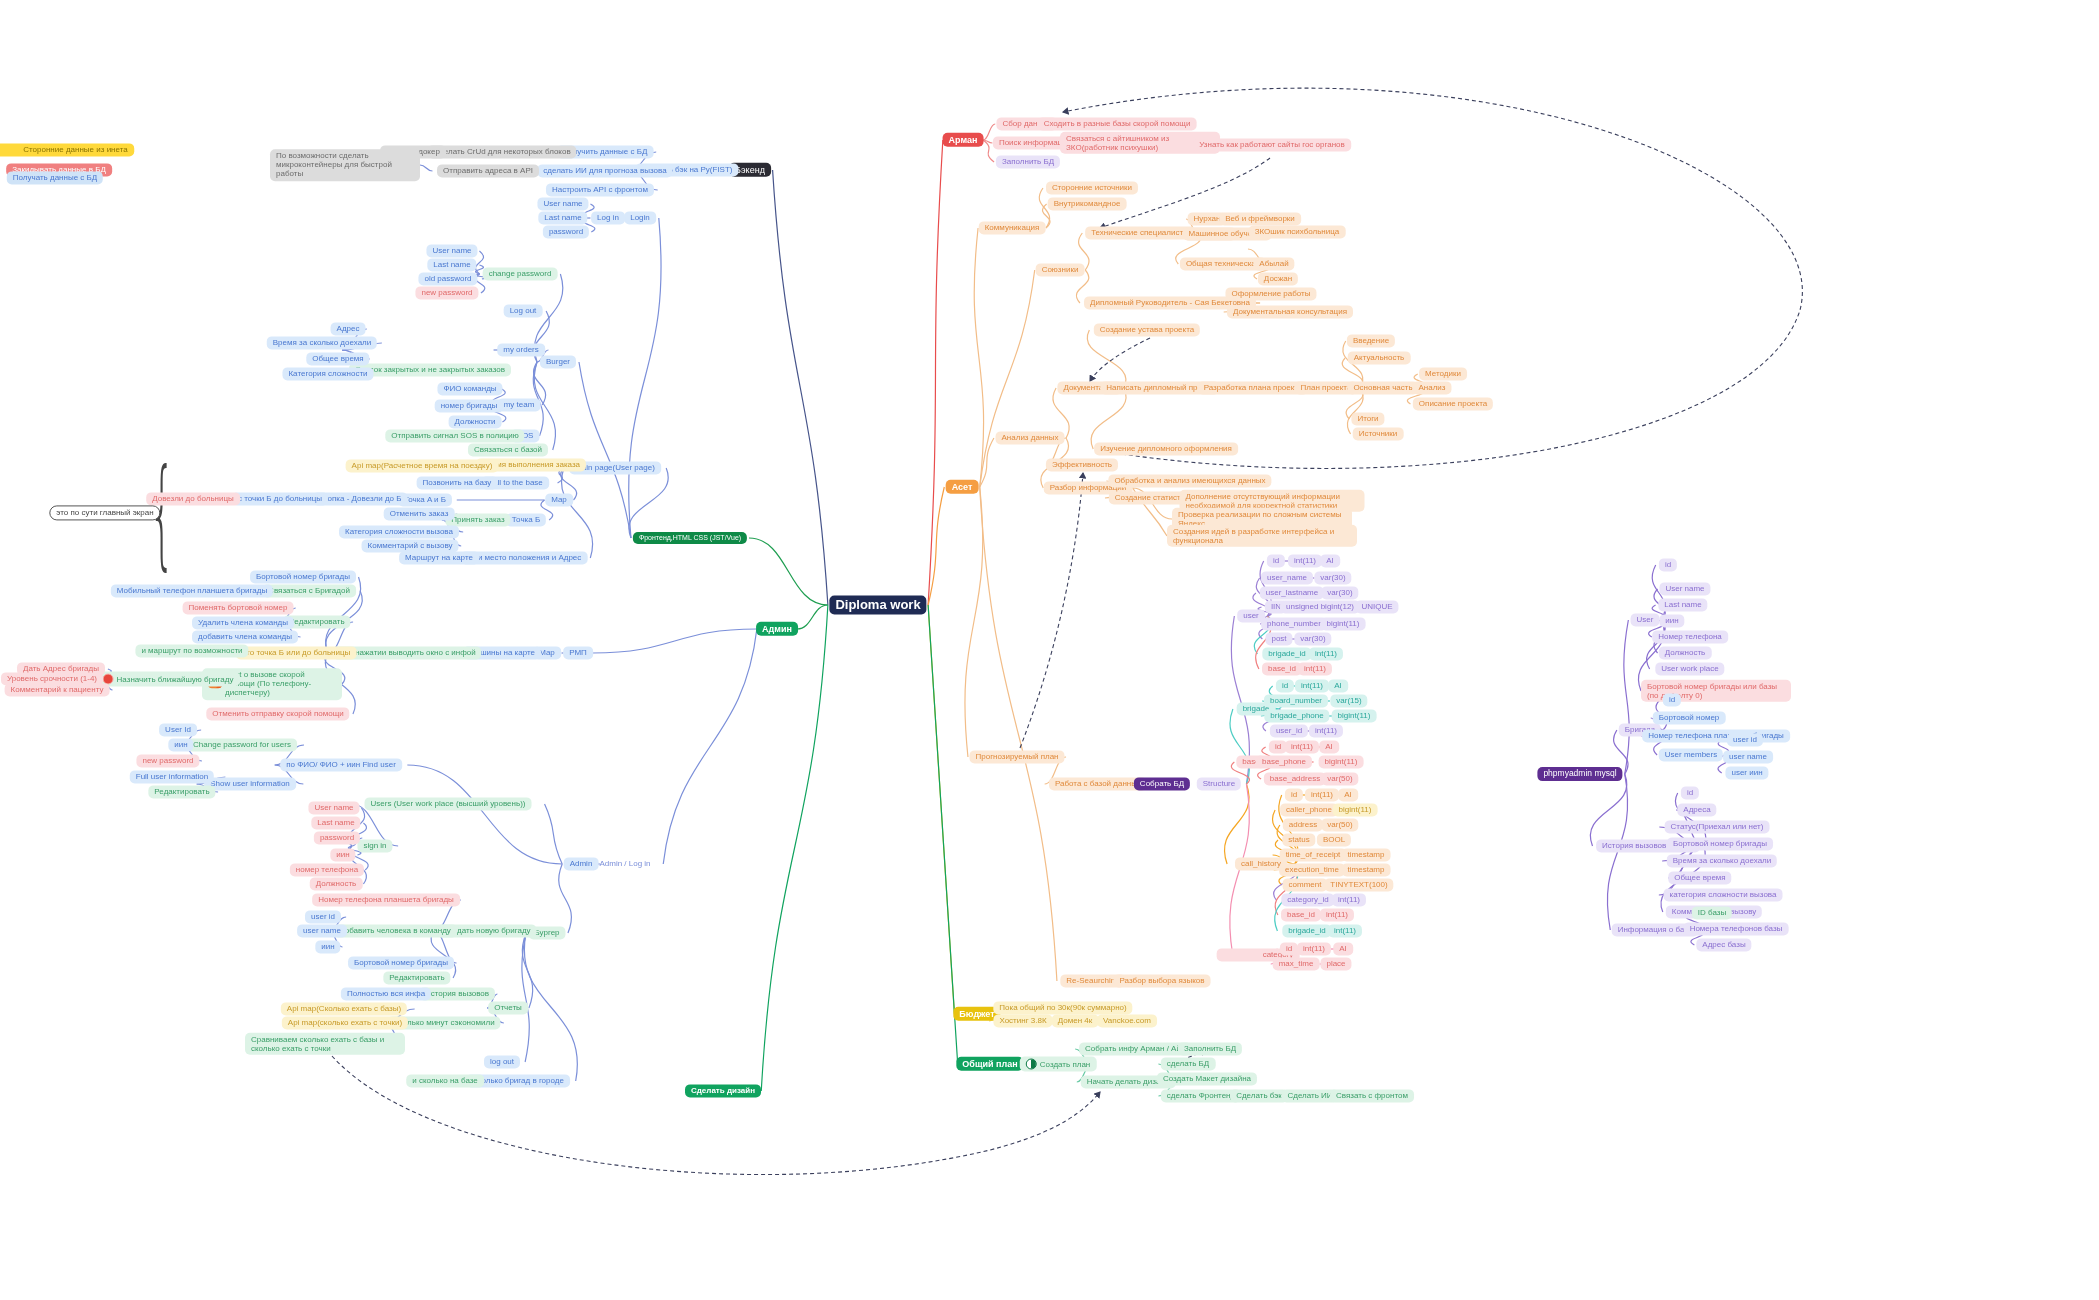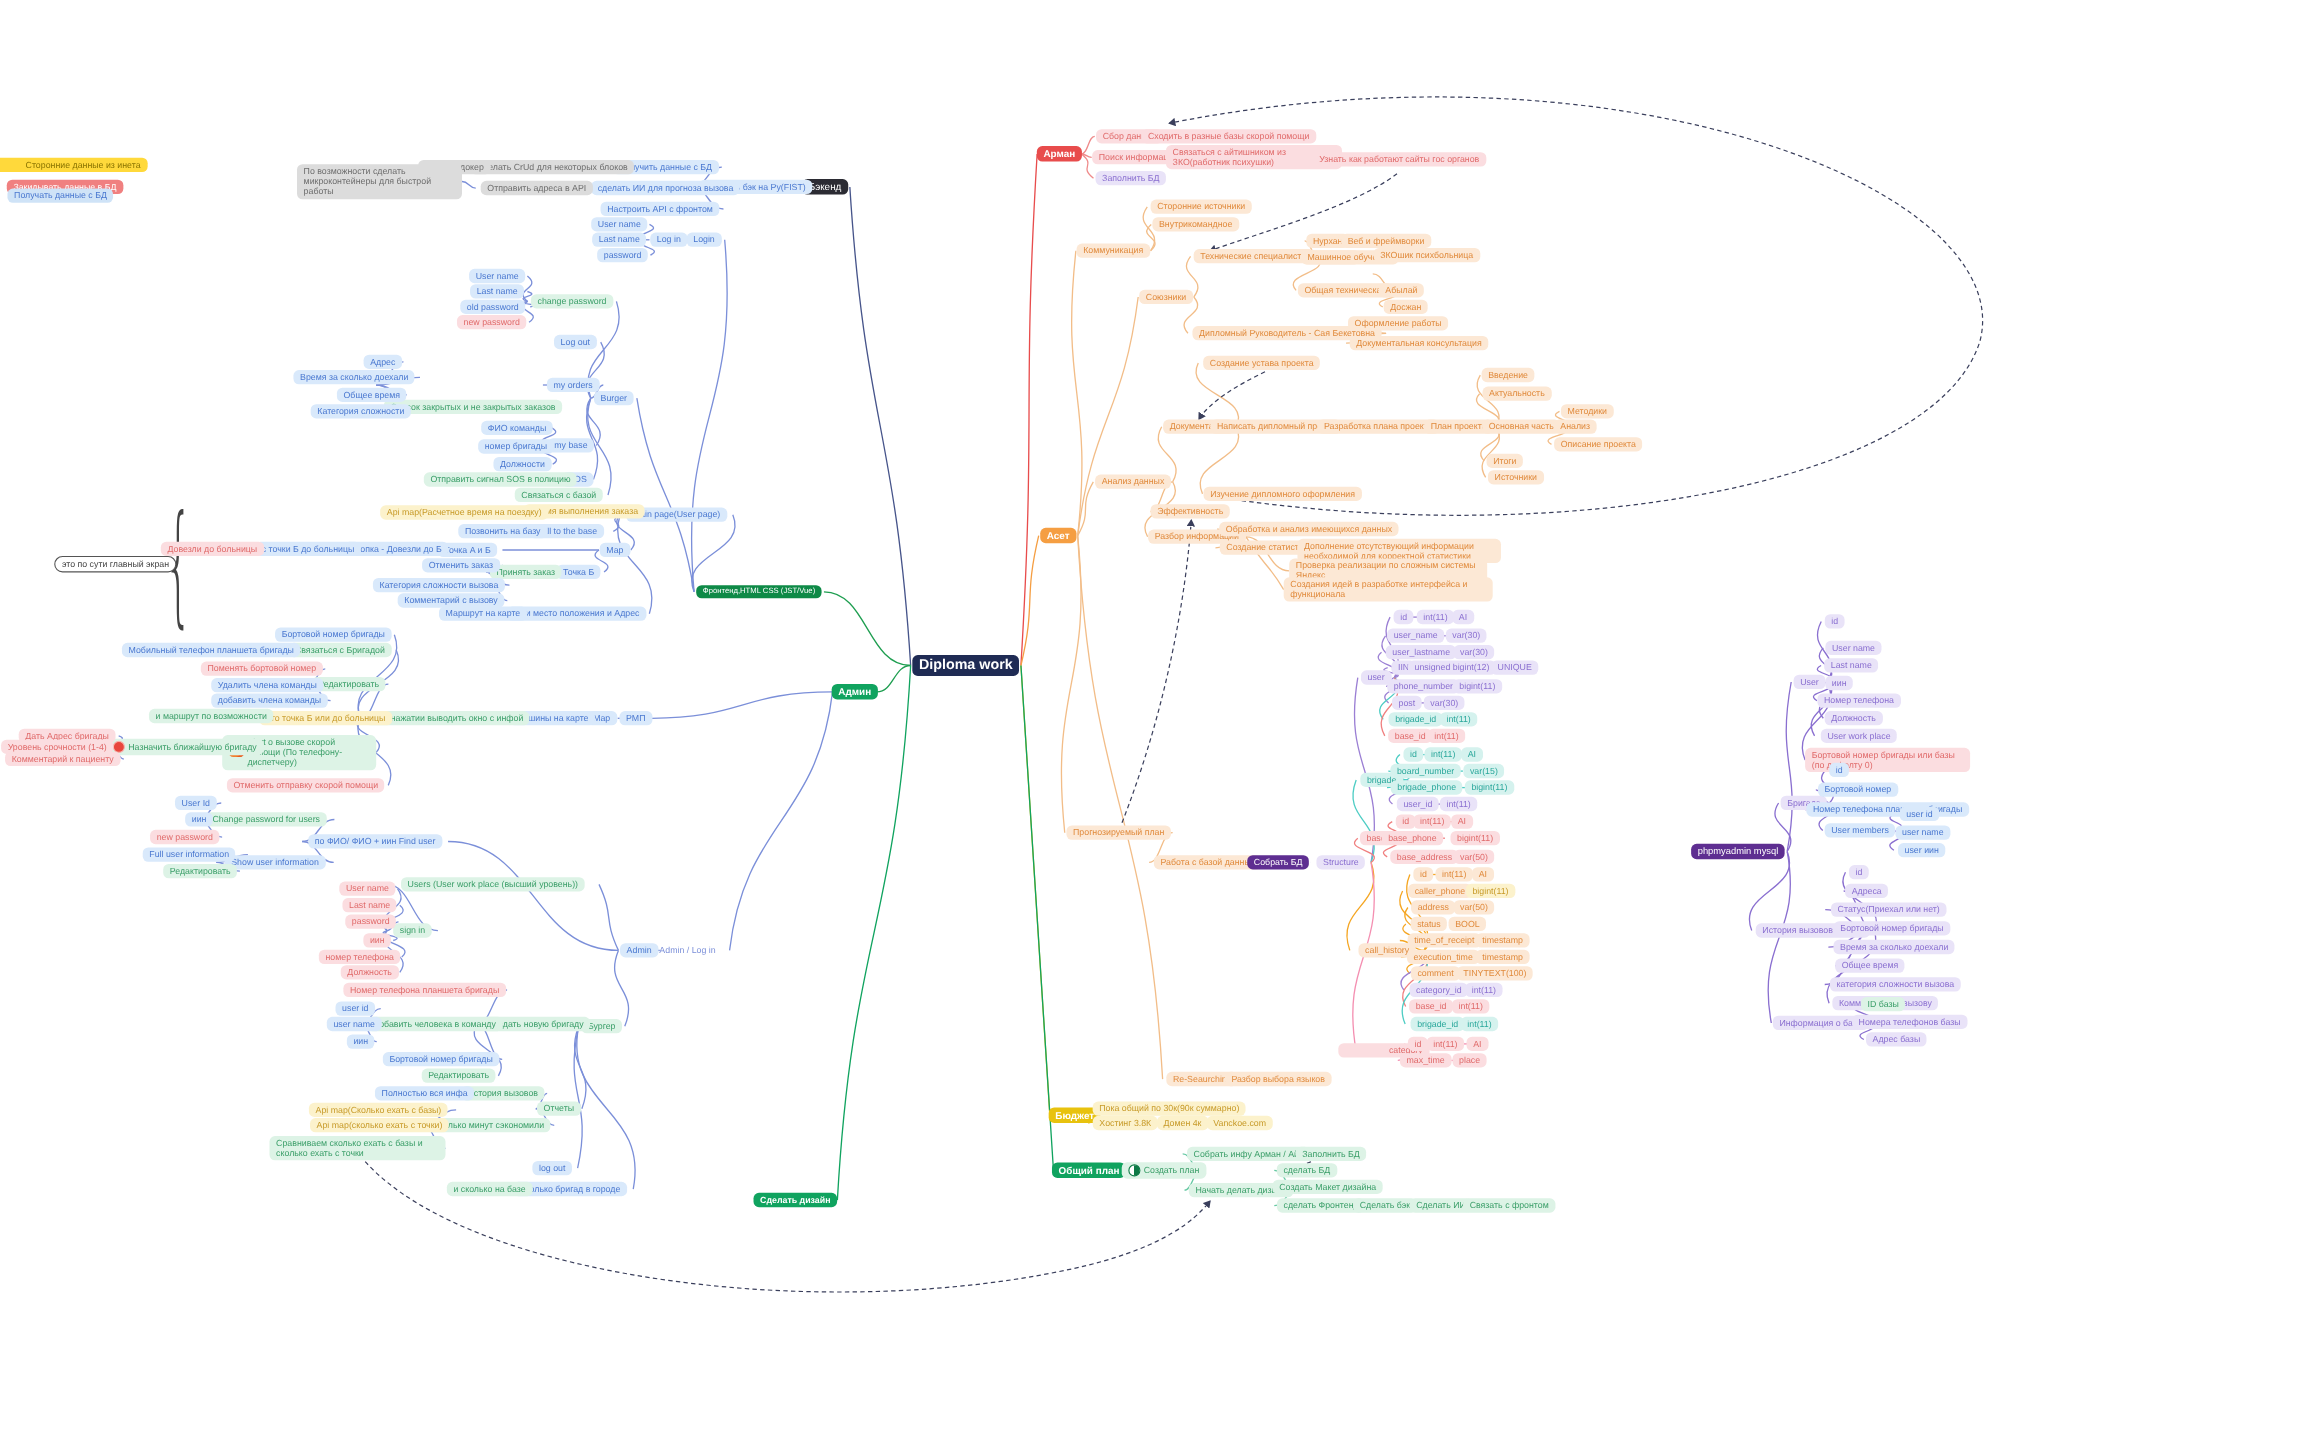--- a/index.html
+++ b/index.html
@@ -411,21 +411,21 @@
     <div class="node blue" style="left: 322px; top: 343px;">
       <span>Время за сколько доехали</span>
     </div>
     <div class="node blue" style="left: 338px; top: 359px;">
       <span>Общее время</span>
     </div>
     <div class="node blue" style="left: 328px; top: 374px;">
       <span>Категория сложности</span>
     </div>
     <div class="node blue" style="left: 519px; top: 405px;">
-      <span>my base</span>
+      <span>my team</span>
     </div>
     <div class="node blue" style="left: 470px; top: 389px;">
       <span>ФИО команды</span>
     </div>
     <div class="node blue" style="left: 469px; top: 406px;">
       <span>номер бригады</span>
     </div>
     <div class="node blue" style="left: 475px; top: 422px;">
       <span>Должности</span>
     </div>

